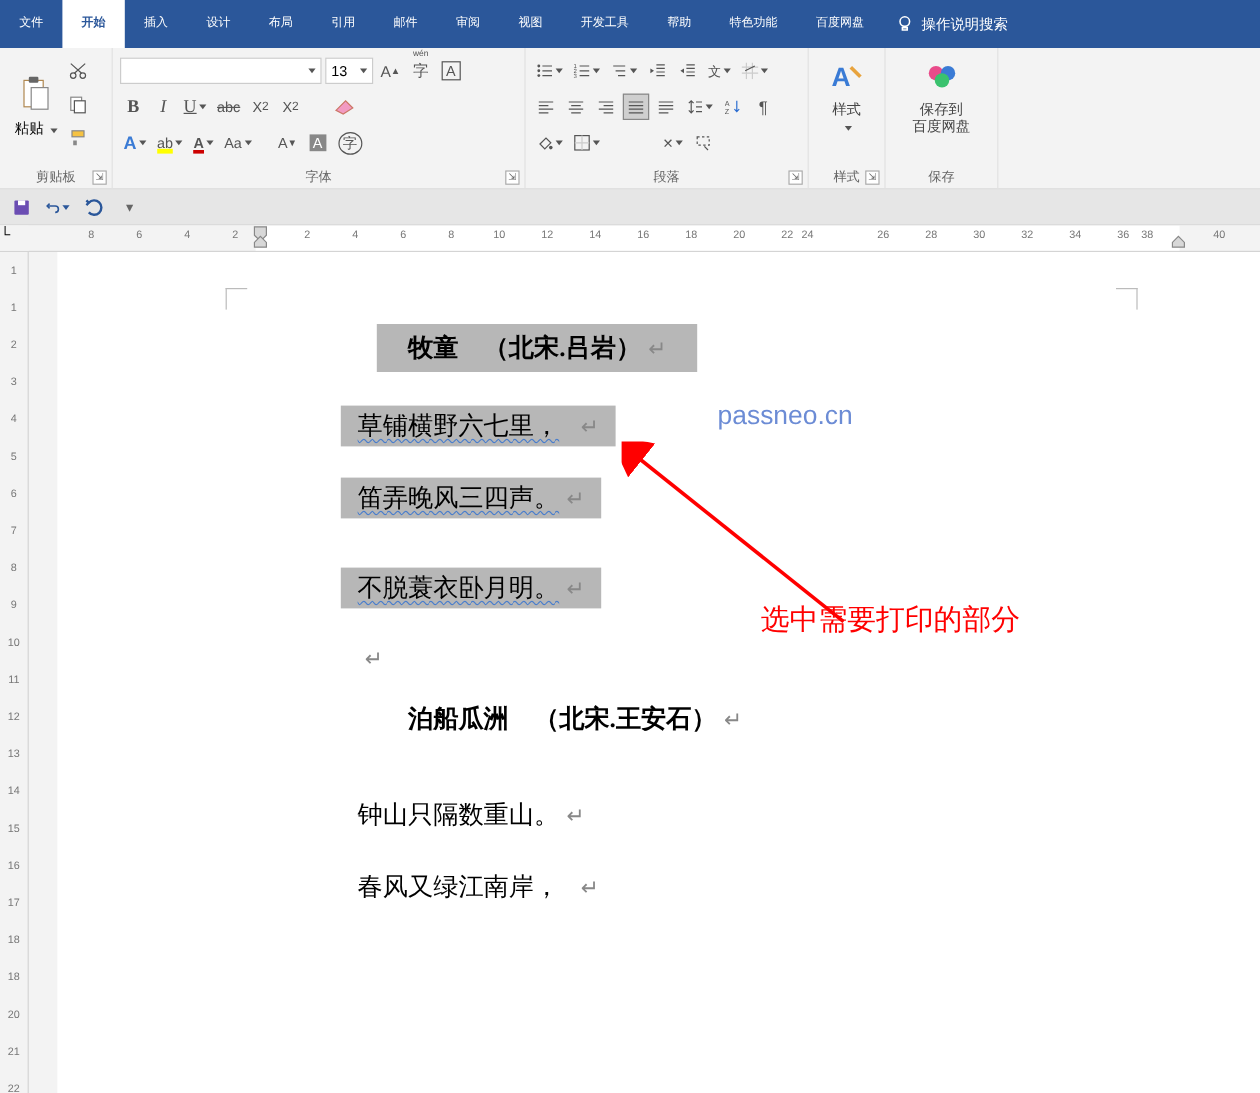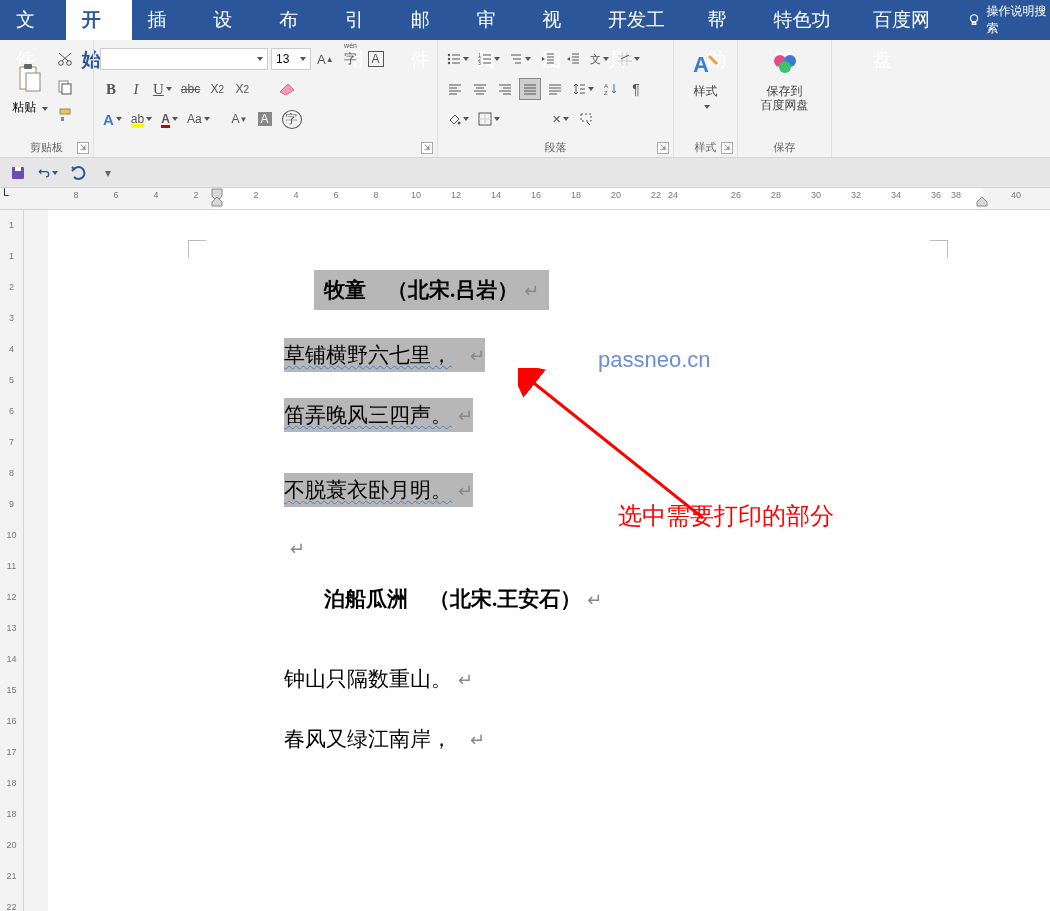--- a/index.html
+++ b/index.html
@@ -16,21 +16,21 @@
   height: 40px;
   display: flex;
   align-items: center;
   color: #fff;
 }
 .tabbar .tab {
   padding: 0 16px;
   height: 40px;
   line-height: 40px;
   cursor: pointer;
-  font-size: 19px;
+  font-size: 10px;
 }
 .tabbar .tab.active {
   background: #fff;
   color: #2b579a;
   font-weight: bold;
 }
 .tabbar .search {
   display: flex;
   align-items: center;
   margin-left: 10px;
@@ -153,30 +153,30 @@
 .page-corner-r { right:0; border-right:1px solid #bbb; border-top:1px solid #bbb; }
 .doc-content {
   position:absolute;
   left: 96px;
   top: 30px;
   font-family: "SimSun","宋体",serif;
 }
 .poem-line {
   font-size: 21px;
   color: #000;
-  padding: 3px 0;
+  padding: 3px 14px;
   display:inline-block;
   margin-bottom: 26px;
   white-space: nowrap;
 }
 .poem-title {
   font-size: 21px;
   font-weight: bold;
   color:#000;
-  padding: 6px 10px;
+  padding: 6px 26px;
   display:inline-block;
   margin-bottom: 28px;
   margin-left: 30px;
 }
 .selected { background: #b7b7b7; }
 .para-mark { color: #888; font-size: 18px; margin-left: 6px; font-weight:normal; }
 .wavy { text-decoration: underline wavy #4a7ecc 1px; text-underline-offset: 3px; }
 .annotation {
   position:absolute;
   color:#ff0000;
@@ -300,20 +300,21 @@
       <span class="btn">Aa<span class="drop-arrow"></span></span>
       <span style="width:10px"></span>
       <span class="btn">A<sup style="font-size:8px">▼</sup></span>
       <span class="btn">
           <span style="background:#888;color:#fff;padding:0 3px">A</span>
         </span>
       <span class="btn">
           <span style="border:1px solid #555;border-radius:50%;padding:0 3px">字</span>
         </span>
     </div>
+    <div class="group-label">字体</div>
     <div class="group-launcher">⇲</div>
   </div>
 
   <div class="group para-group">
     <div class="btn-row">
       <span class="btn">
           <svg width="14" height="14" viewBox="0 0 14 14">
             <circle cx="2" cy="3" r="1.2" fill="#555"></circle>
             <circle cx="2" cy="7" r="1.2" fill="#555"></circle>
             <circle cx="2" cy="11" r="1.2" fill="#555"></circle>
@@ -572,27 +573,27 @@
 
           
           <div class="poem-title" style="font-weight:bold"><span>泊船瓜洲　（北宋.王安石）</span><span class="para-mark">↵</span></div><br>
           <br>
           <div class="poem-line"><span>钟山只隔数重山。</span><span class="para-mark">↵</span></div><br>
           <div class="poem-line"><span>春风又绿江南岸，</span><span class="para-mark" style="margin-left:18px">↵</span></div><br>
           <br>
         </div>
       </div>
 
-      <div class="watermark" style="left:550px; top:137px">passneo.cn</div>
+      <div class="watermark" style="left:550px; top:123px">passneo.cn</div>
 
       <svg class="arrow-svg" style="left:470px;top:158px" width="200" height="160">
         <defs>
             <marker id="ah" markerWidth="12" markerHeight="12" refX="2" refY="6" orient="auto">
               <path d="M0 0 L12 6 L0 12 Z" fill="#ff0000"></path>
             </marker>
           </defs>
         <line x1="185" y1="150" x2="12" y2="12" stroke="#ff0000" stroke-width="3" marker-end="url(#ah)"></line>
       </svg>
 
-      <div class="annotation" style="left:570px; top:290px">选中需要打印的部分</div>
+      <div class="annotation" style="left:586px; top:290px">选中需要打印的部分</div>
     </div>
   </div>
 </div>
 
 </body></html>

